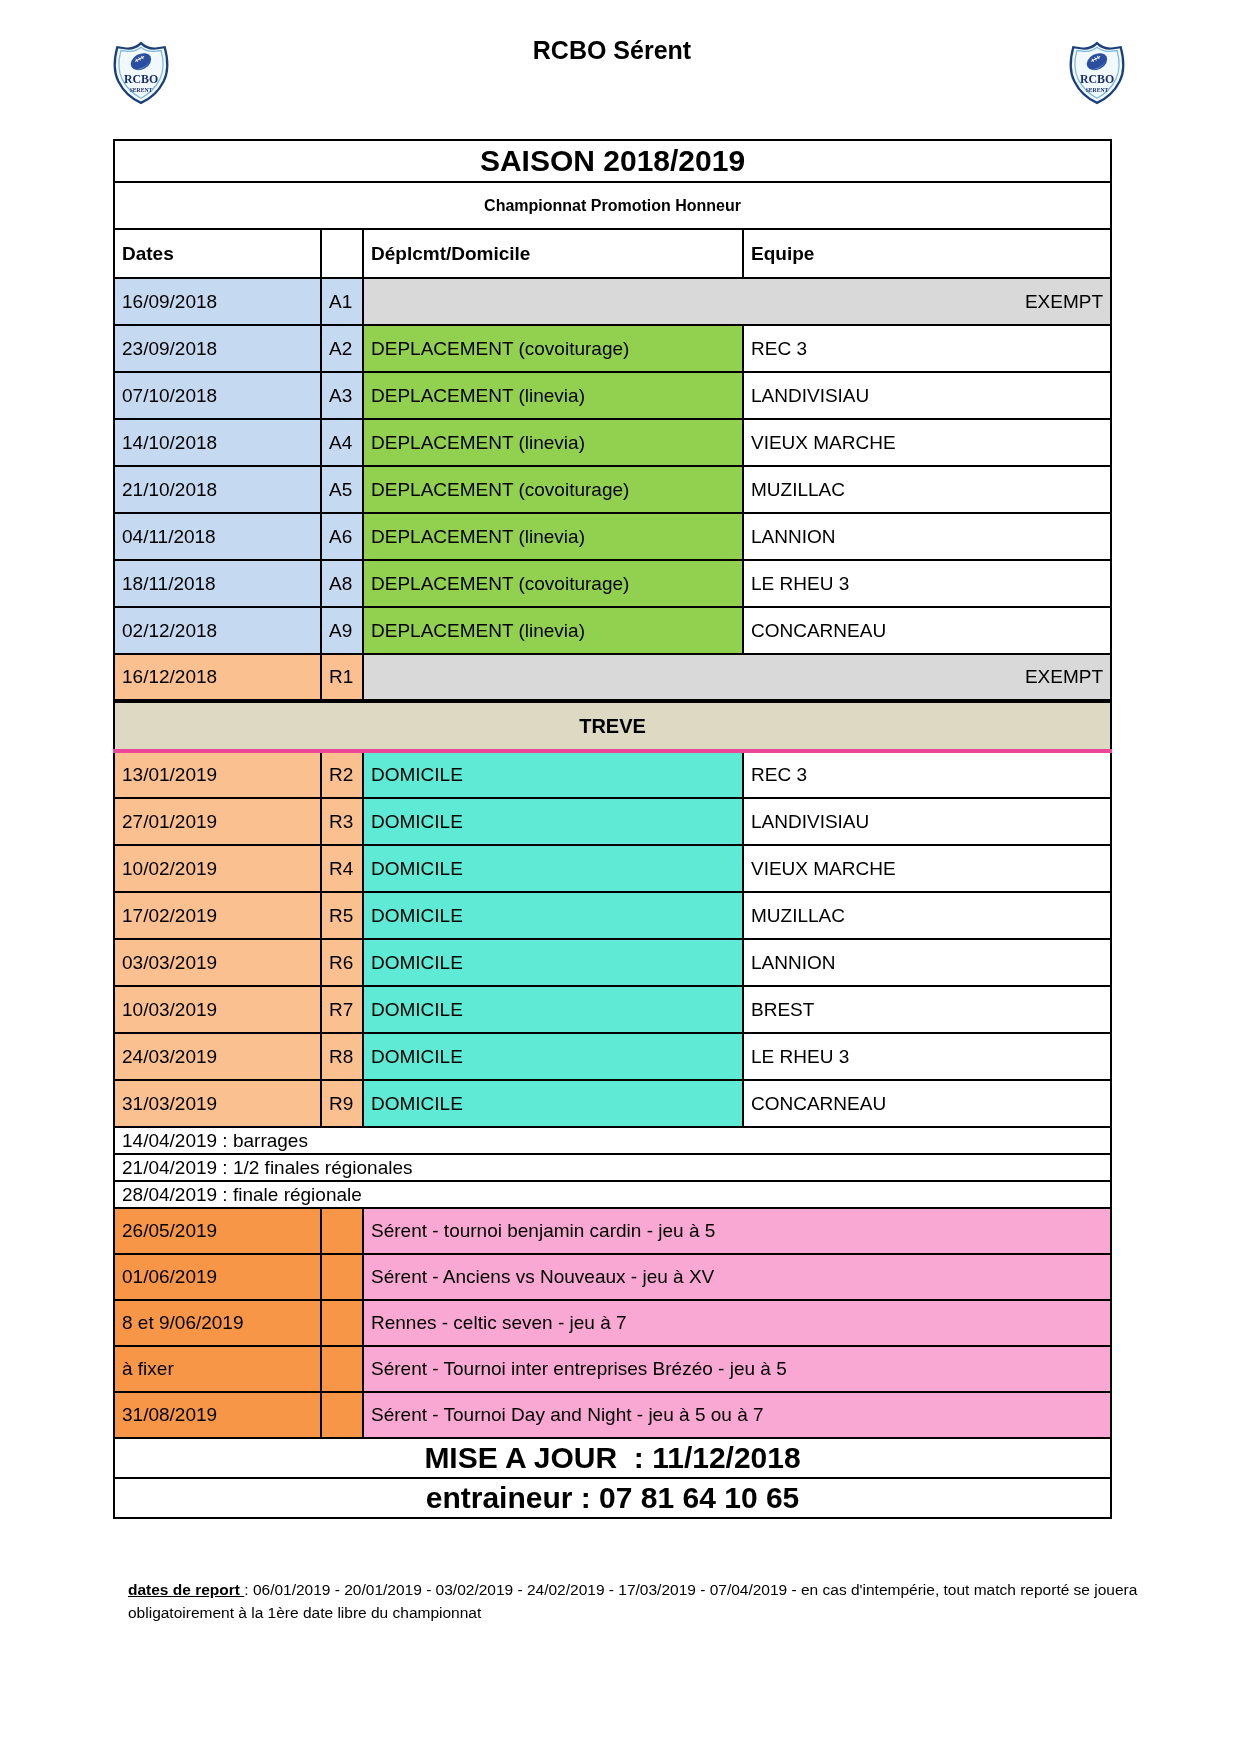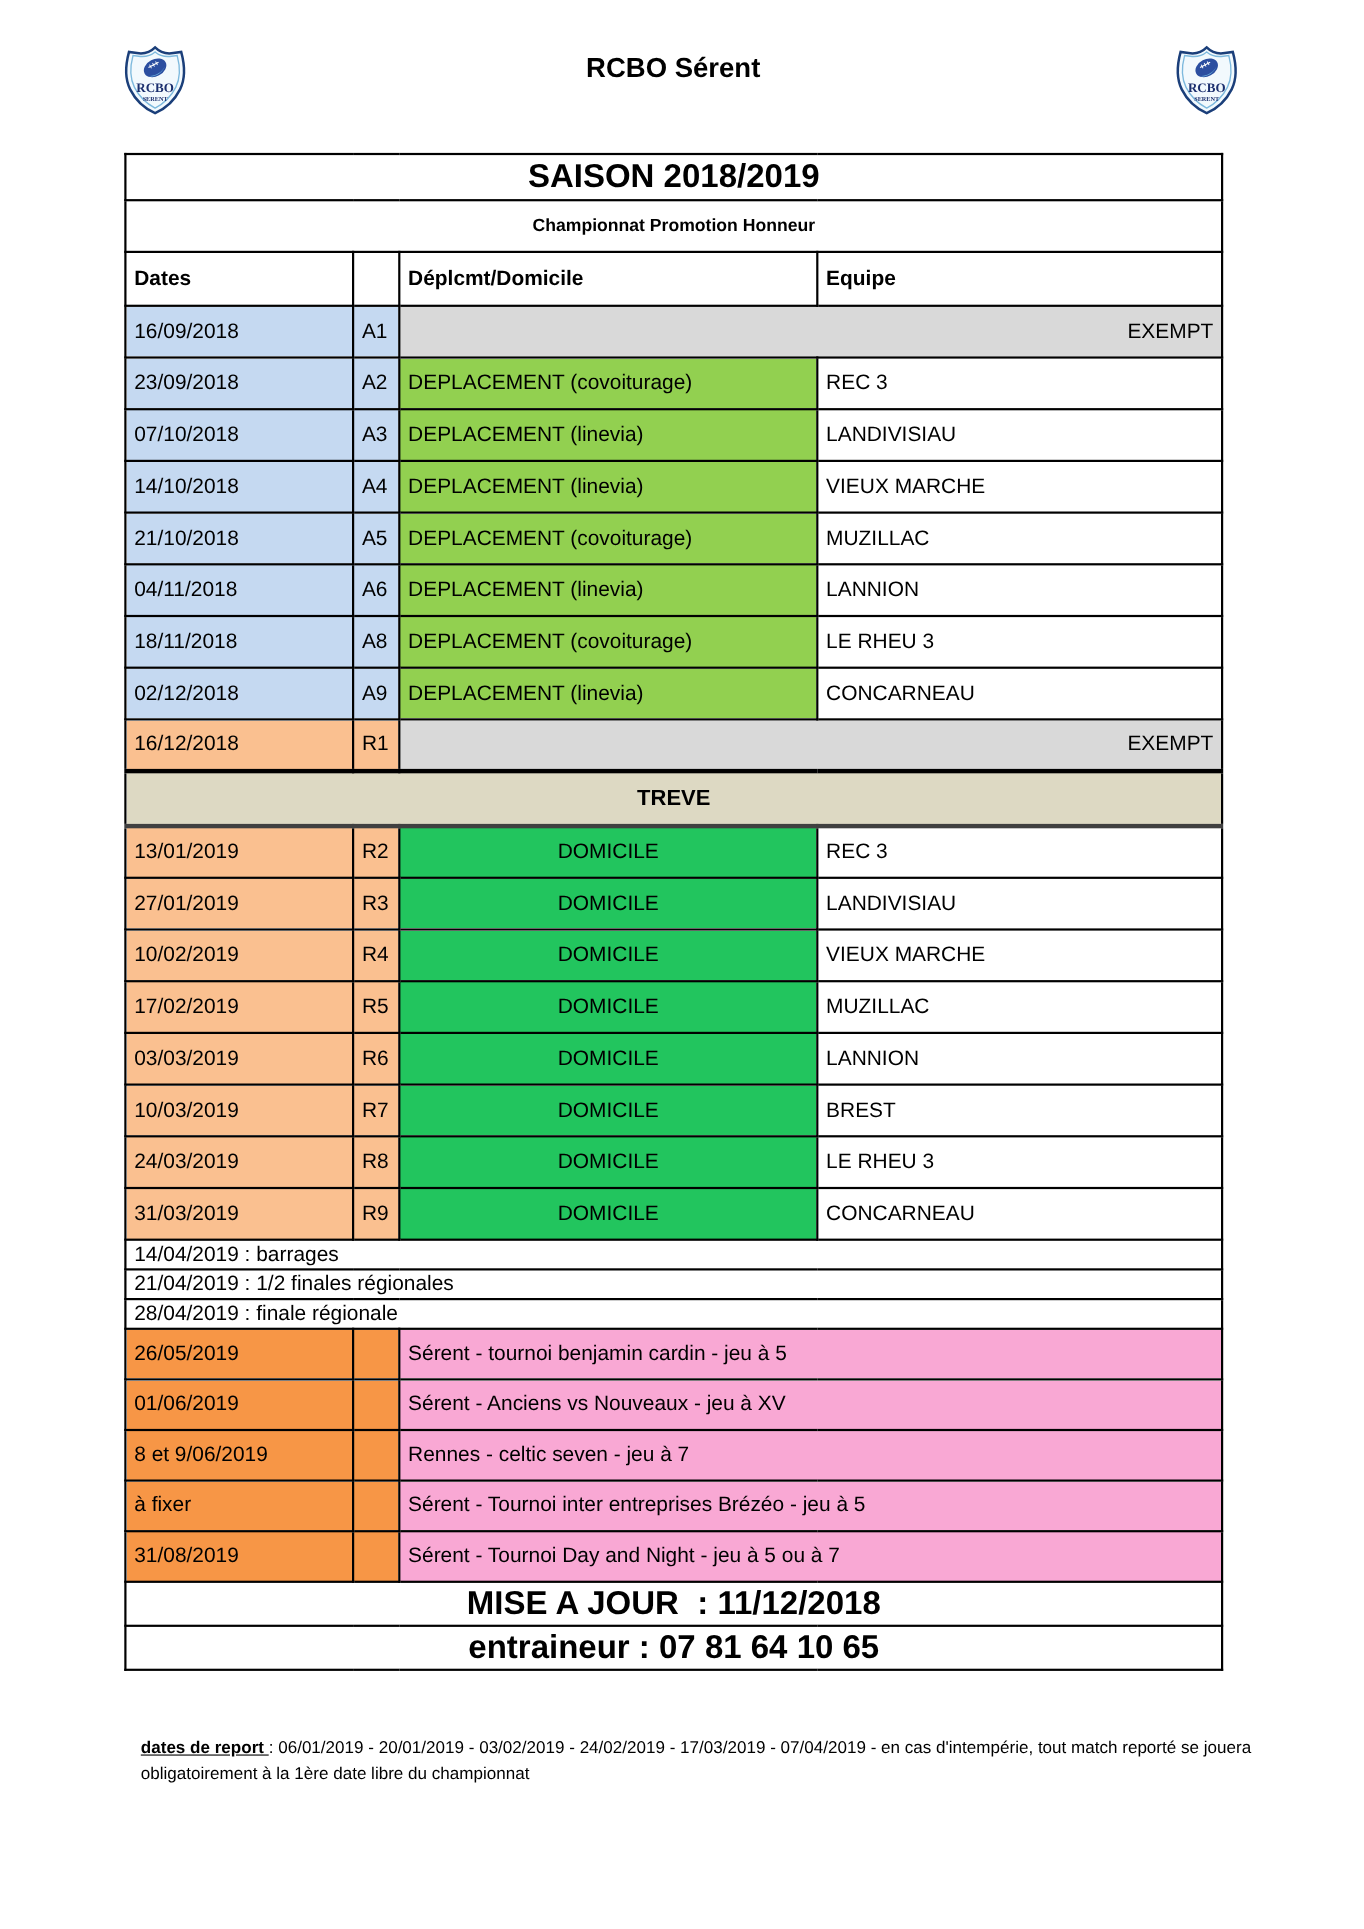--- a/index.html
+++ b/index.html
@@ -2,50 +2,50 @@
 <html><head>
 <meta charset="utf-8">
 <style>
   * { margin:0; padding:0; box-sizing:border-box; }
   html,body { background:#ffffff; }
   .page {
     position:relative; width:1240px; height:1754px; background:#ffffff;
     font-family:"Liberation Sans", sans-serif; color:#000;
   }
   .page-title {
-    position:absolute; top:48px; left:0; width:1224px; text-align:center;
+    position:absolute; top:36px; left:0; width:1224px; text-align:center;
     font-size:25px; font-weight:bold;
   }
   .logo { position:absolute; width:62px; height:66px; }
   .logo-left  { left:110px; top:40px; }
   .logo-right { left:1066px; top:40px; }
 
   table.schedule {
     position:absolute; left:113px; top:139px; width:997px;
     border-collapse:collapse; table-layout:fixed;
   }
   table.schedule td {
     border:2px solid #000; vertical-align:middle;
     font-size:19px; padding:2px 7px; overflow:hidden; white-space:nowrap;
   }
   tr.h-season  td { height:42px; font-size:30px; font-weight:bold; text-align:center; }
   tr.h-champ   td { height:47px; font-size:16px; font-weight:bold; text-align:center; }
   tr.h-cols    td { height:49px; font-weight:bold; }
   tr.match     td { height:47px; }
   tr.treve-row td { height:50px; font-weight:bold; font-size:20px; text-align:center;
-                    border-top:4px solid #000; border-bottom:4px solid #404040; }
+                    border-top:4px solid #000; border-bottom:4px solid #ec4899; }
   tr.note      td { height:27px; padding:1px 7px; }
   tr.event     td { height:46px; }
   tr.tfoot     td { height:34px; font-size:30px; font-weight:bold; text-align:center; }
 
   .c-ablue  { background:#c5d9f1; }  
   .c-green  { background:#92d050; }  
   .c-gray   { background:#d9d9d9; text-align:right; }  
   .c-peach  { background:#fac090; }  
-  .c-yellow { background:#22c55e;text-align:center; }  
+  .c-yellow { background:#5eead4; }  
   .c-beige  { background:#ddd9c3; }  
   .c-orange { background:#f79646; }  
   .c-sky    { background:#f9a8d4; }  
 
   .footnote {
     position:absolute; left:128px; top:1578px; width:1010px;
     font-size:15.5px; line-height:1.5;
   }
   .footnote .lbl { font-weight:bold; text-decoration:underline; }
 

